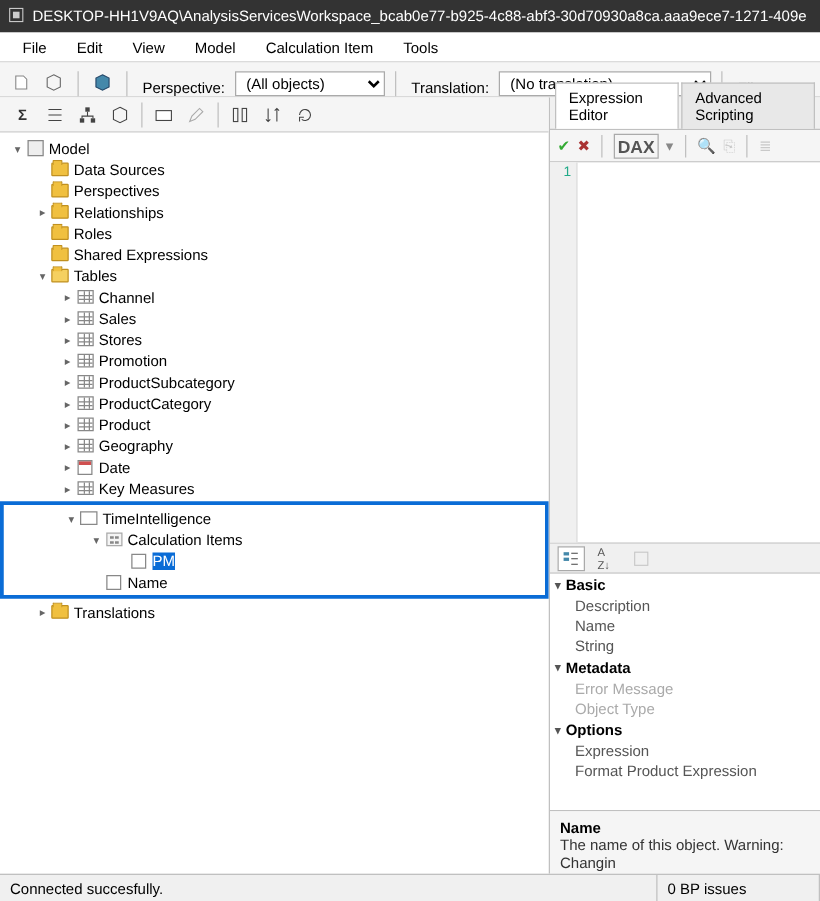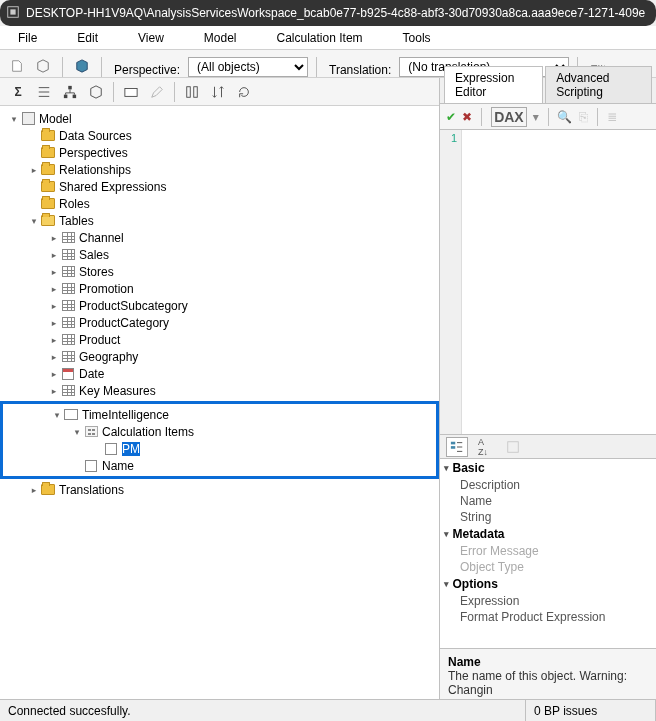--- a/index.html
+++ b/index.html
@@ -1,24 +1,24 @@
 <!DOCTYPE html>
 <html><head>
 <meta charset="utf-8">
 <style>
 * { box-sizing: border-box; margin: 0; padding: 0; font-family: "Segoe UI", Tahoma, sans-serif; font-size: 12px; }
 body { width: 656px; height: 721px; display: flex; flex-direction: column; background: #f0f0f0; overflow: hidden; color: #000; }
 
 
-.titlebar { background: #333; color: #fff; height: 26px; display: flex; align-items: center; padding: 0 6px; gap: 6px; border-radius: 10px; }
+.titlebar { background: #333; color: #fff; height: 26px; display: flex; align-items: center; padding: 0 6px; gap: 6px; }
 .titlebar .icon { color: #ccc; }
 .titlebar-text { white-space: nowrap; overflow: hidden; }
 
 
-.menubar { background: #fff; height: 24px; display: flex; align-items: center; padding: 0 8px; gap: 20px; border-bottom: 1px solid #d0d0d0; }
+.menubar { background: #fff; height: 24px; display: flex; align-items: center; padding: 0 8px; gap: 4px; border-bottom: 1px solid #d0d0d0; }
 .menubar .menu-item { padding: 3px 10px; cursor: default; }
 
 
 .toolbar { background: #f5f5f5; height: 28px; display: flex; align-items: flex-end; padding: 0 6px; gap: 4px; border-bottom: 1px solid #d0d0d0; }
 .toolbar .sep { width: 1px; height: 20px; background: #c0c0c0; margin: 0 4px; }
 .toolbar .tbtn { width: 22px; height: 22px; display: flex; align-items: center; justify-content: center; cursor: default; color: #444; }
 .toolbar .label { margin: 0 4px; }
 .toolbar select { border: 1px solid #aaa; height: 20px; padding: 0 4px; background: #fff; }
 
 
@@ -223,28 +223,28 @@
           <span class="ticon">
             <span class="folder-icon"></span>
           </span>
           <span class="label">Relationships</span>
         </div>
       <div class="tree-row ind-1">
           <span class="expander"></span>
           <span class="ticon">
             <span class="folder-icon"></span>
           </span>
+          <span class="label">Roles</span>
+        </div>
+      <div class="tree-row ind-1">
+          <span class="expander"></span>
+          <span class="ticon">
+            <span class="folder-icon"></span>
+          </span>
           <span class="label">Shared Expressions</span>
-        </div>
-      <div class="tree-row ind-1">
-          <span class="expander"></span>
-          <span class="ticon">
-            <span class="folder-icon"></span>
-          </span>
-          <span class="label">Roles</span>
         </div>
       <div class="tree-row ind-1">
           <span class="expander">▾</span>
           <span class="ticon">
             <span class="folder-icon folder-open"></span>
           </span>
           <span class="label">Tables</span>
         </div>
 
       <div class="tree-row ind-2">

